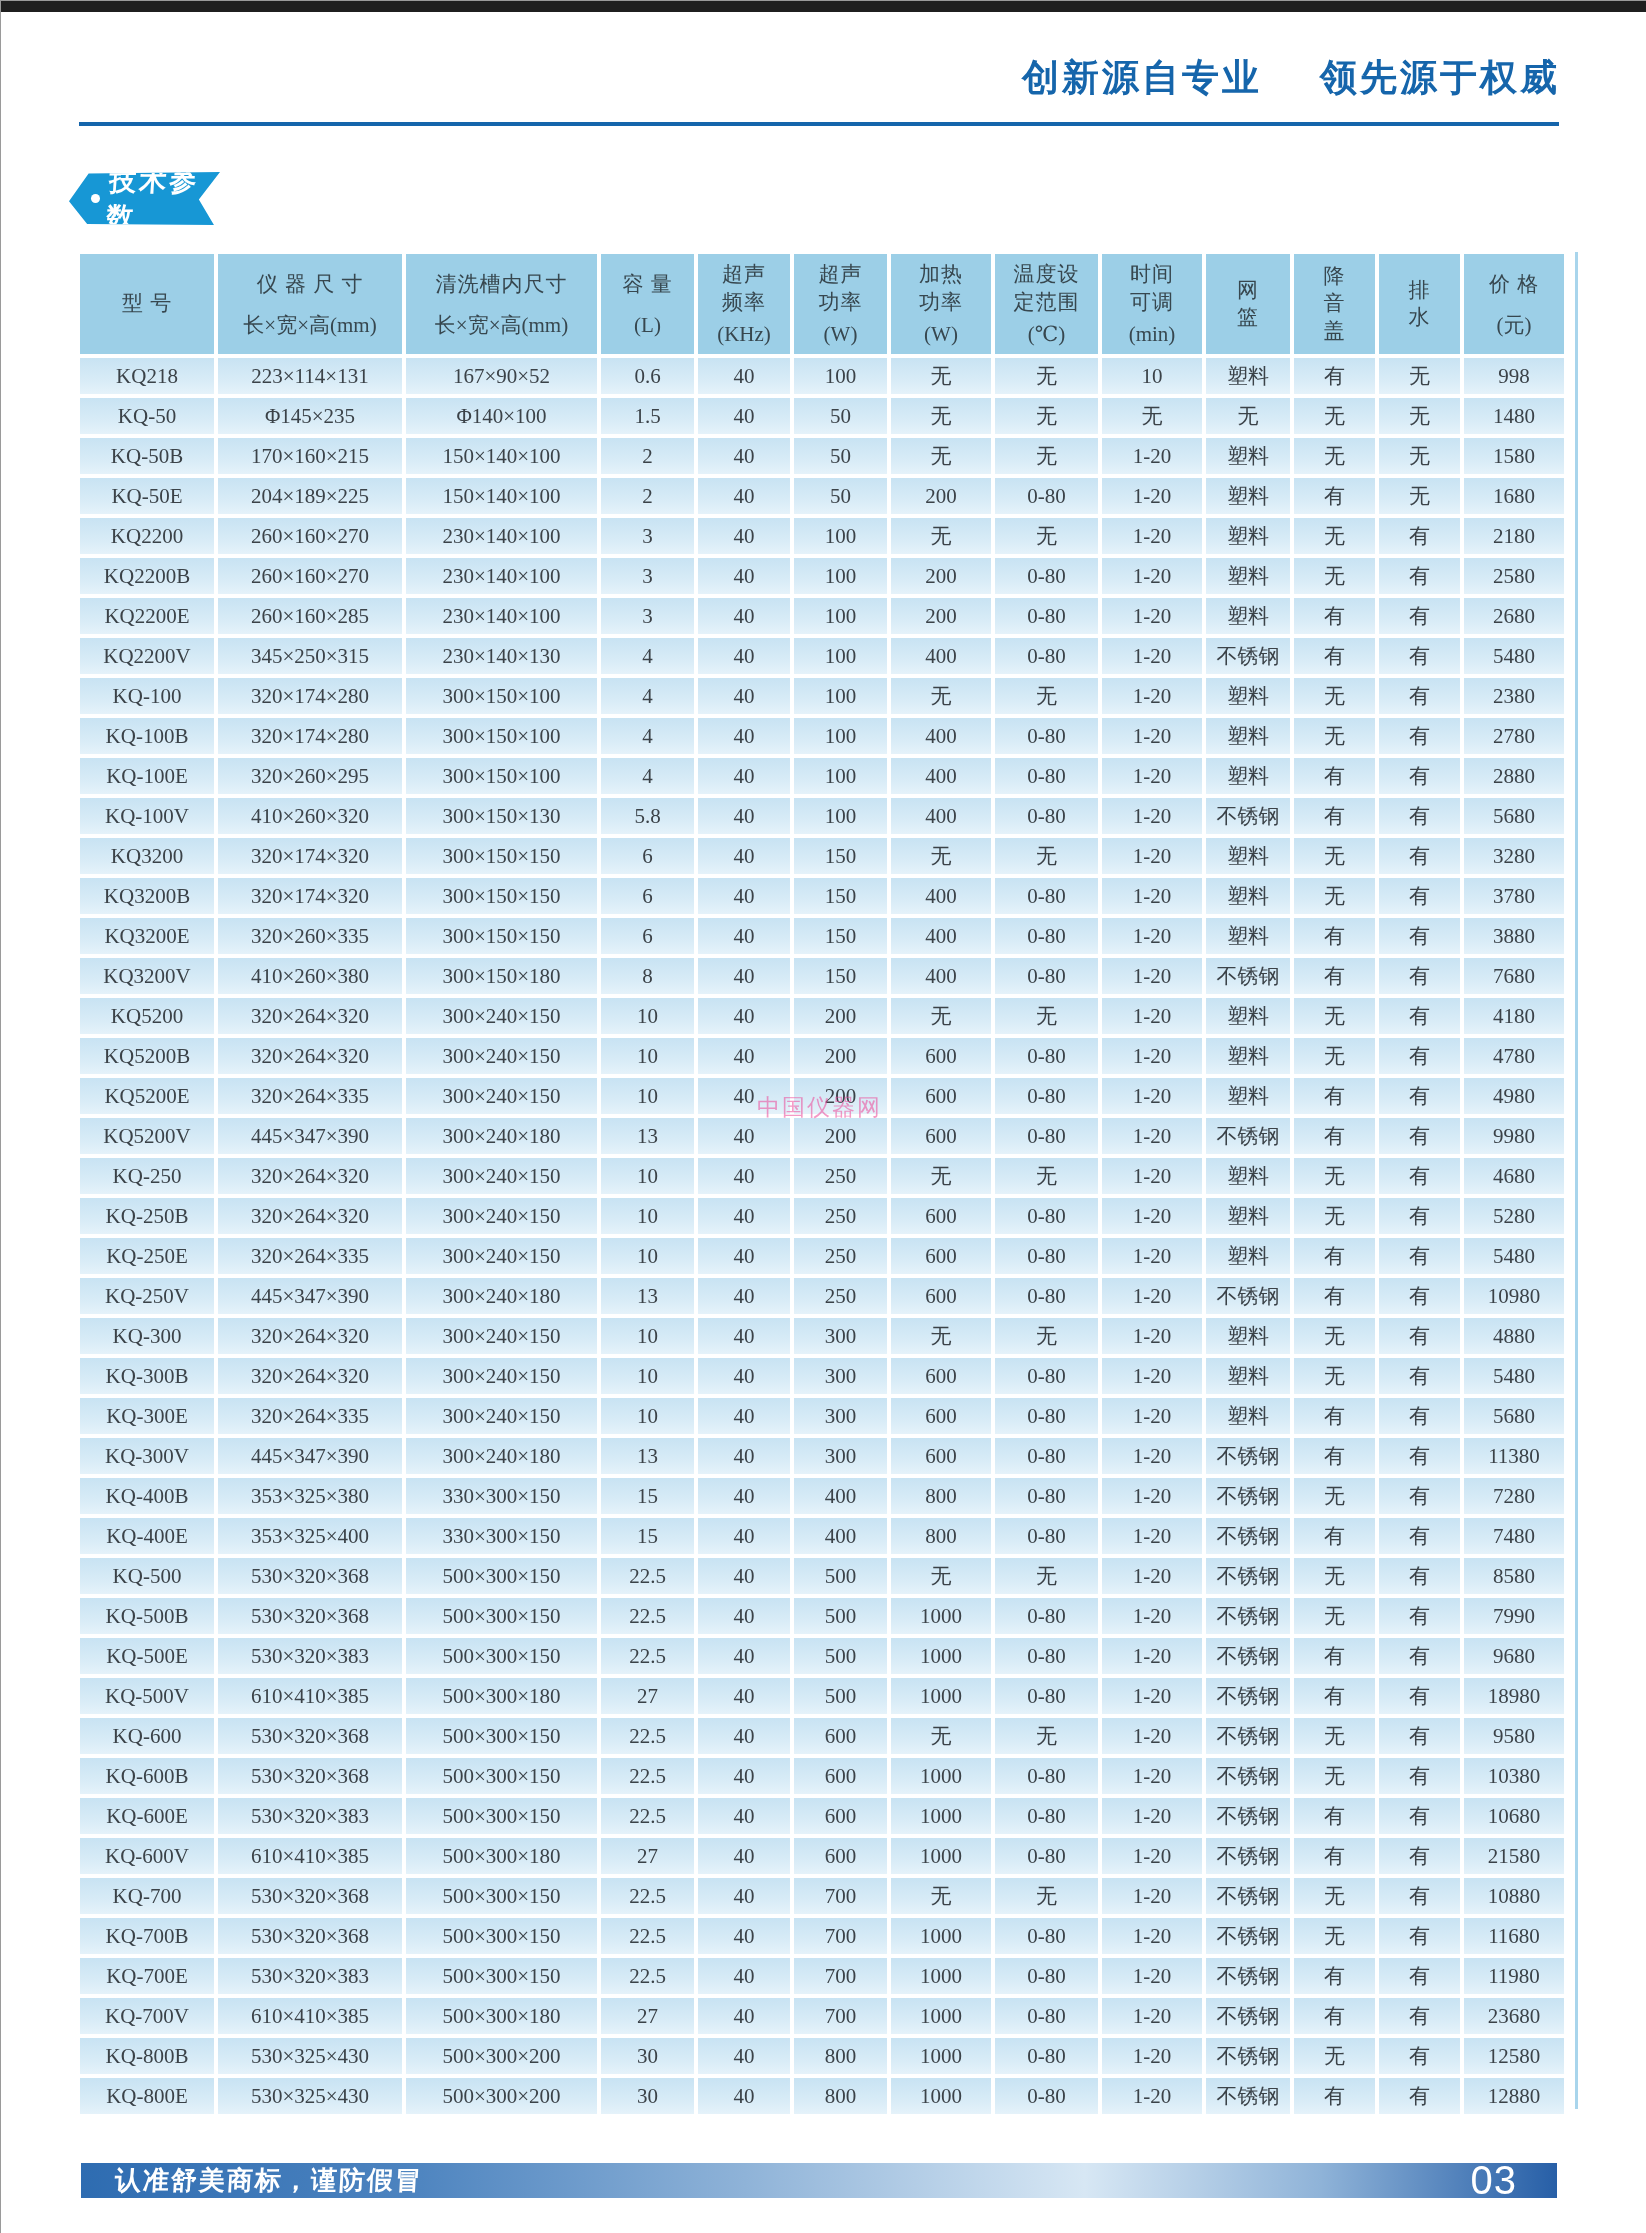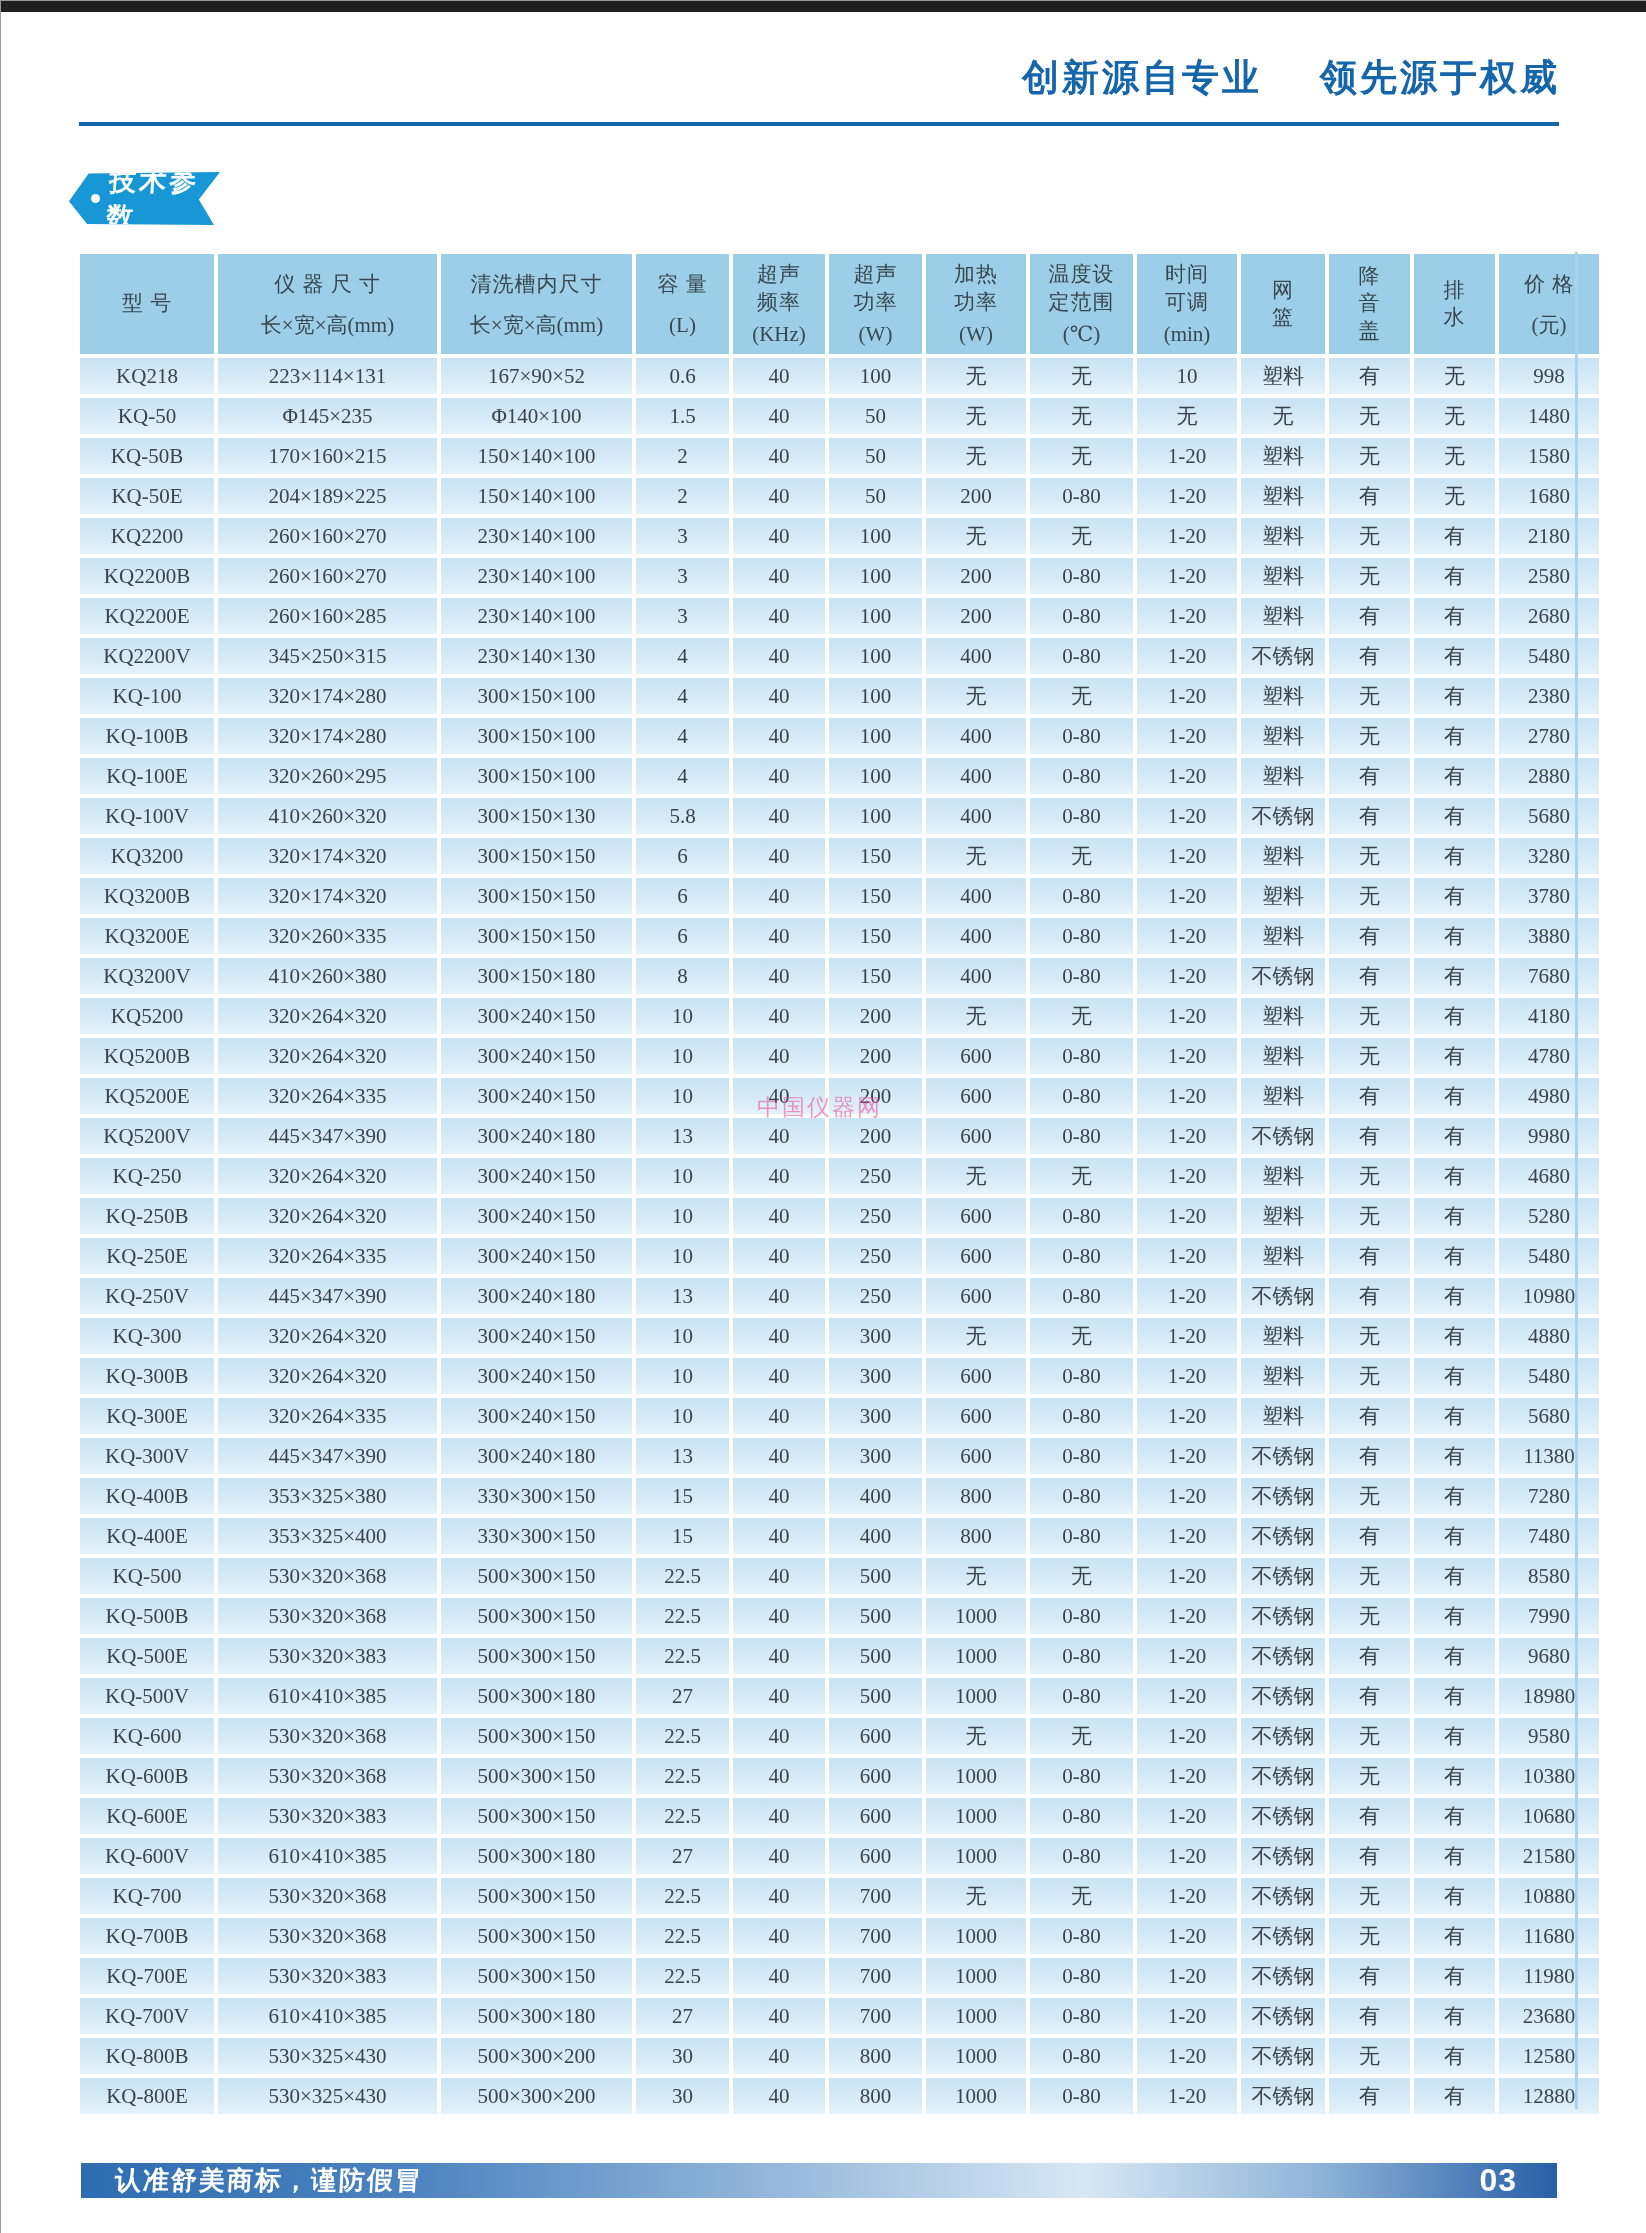--- a/index.html
+++ b/index.html
@@ -51,21 +51,21 @@
     color:#ec4899; opacity:0.55; letter-spacing:2px; pointer-events:none;
   }
 
   .footer-bar {
     position:absolute; top:2162px; left:80px; width:1476px; height:35px;
     background:linear-gradient(90deg,#2e6cb1 0%, #4c83bf 22%, #8fb3d8 45%, #d7e7f4 68%, #8fb3d8 84%, #275fa7 100%);
     display:flex; align-items:center; justify-content:space-between;
     box-sizing:border-box; padding:0 40px 0 34px; color:#ffffff;
   }
   .footer-bar .notice { font-size:26px; font-weight:bold; letter-spacing:2px; transform:skewX(-3deg); }
-  .footer-bar .pageno { font-size:32px; font-weight:bold; letter-spacing:1px; }
+  .footer-bar .pageno { font-size:40px; font-weight:normal; letter-spacing:1px; }
 </style>
 </head>
 <body>
 
 <div class="page">
   <div class="top-strip"></div>
 
   <div class="slogan">
     <span>创新源自专业</span><span class="gap"></span><span>领先源于权威</span>
   </div>
@@ -79,21 +79,21 @@
 
   <div class="table-wrap">
     <table class="spec">
         <thead>
           <tr>
             <th style="width: 134px; margin-top: 16px;">
               <div class="hwrap">
                 <div class="h1">型  号</div>
               </div>
             </th>
-            <th style="width: 219px; margin-top: 26px;">
+            <th style="width: 184px; margin-top: 26px;">
               <div class="hwrap">
                 <div class="h1">仪 器 尺 寸</div>
                 <div class="h2">长×宽×高(mm)</div>
               </div>
             </th>
             <th style="width: 191px;">
               <div class="hwrap">
                 <div class="h1">清洗槽内尺寸</div>
                 <div class="h2">长×宽×高(mm)</div>
               </div>

